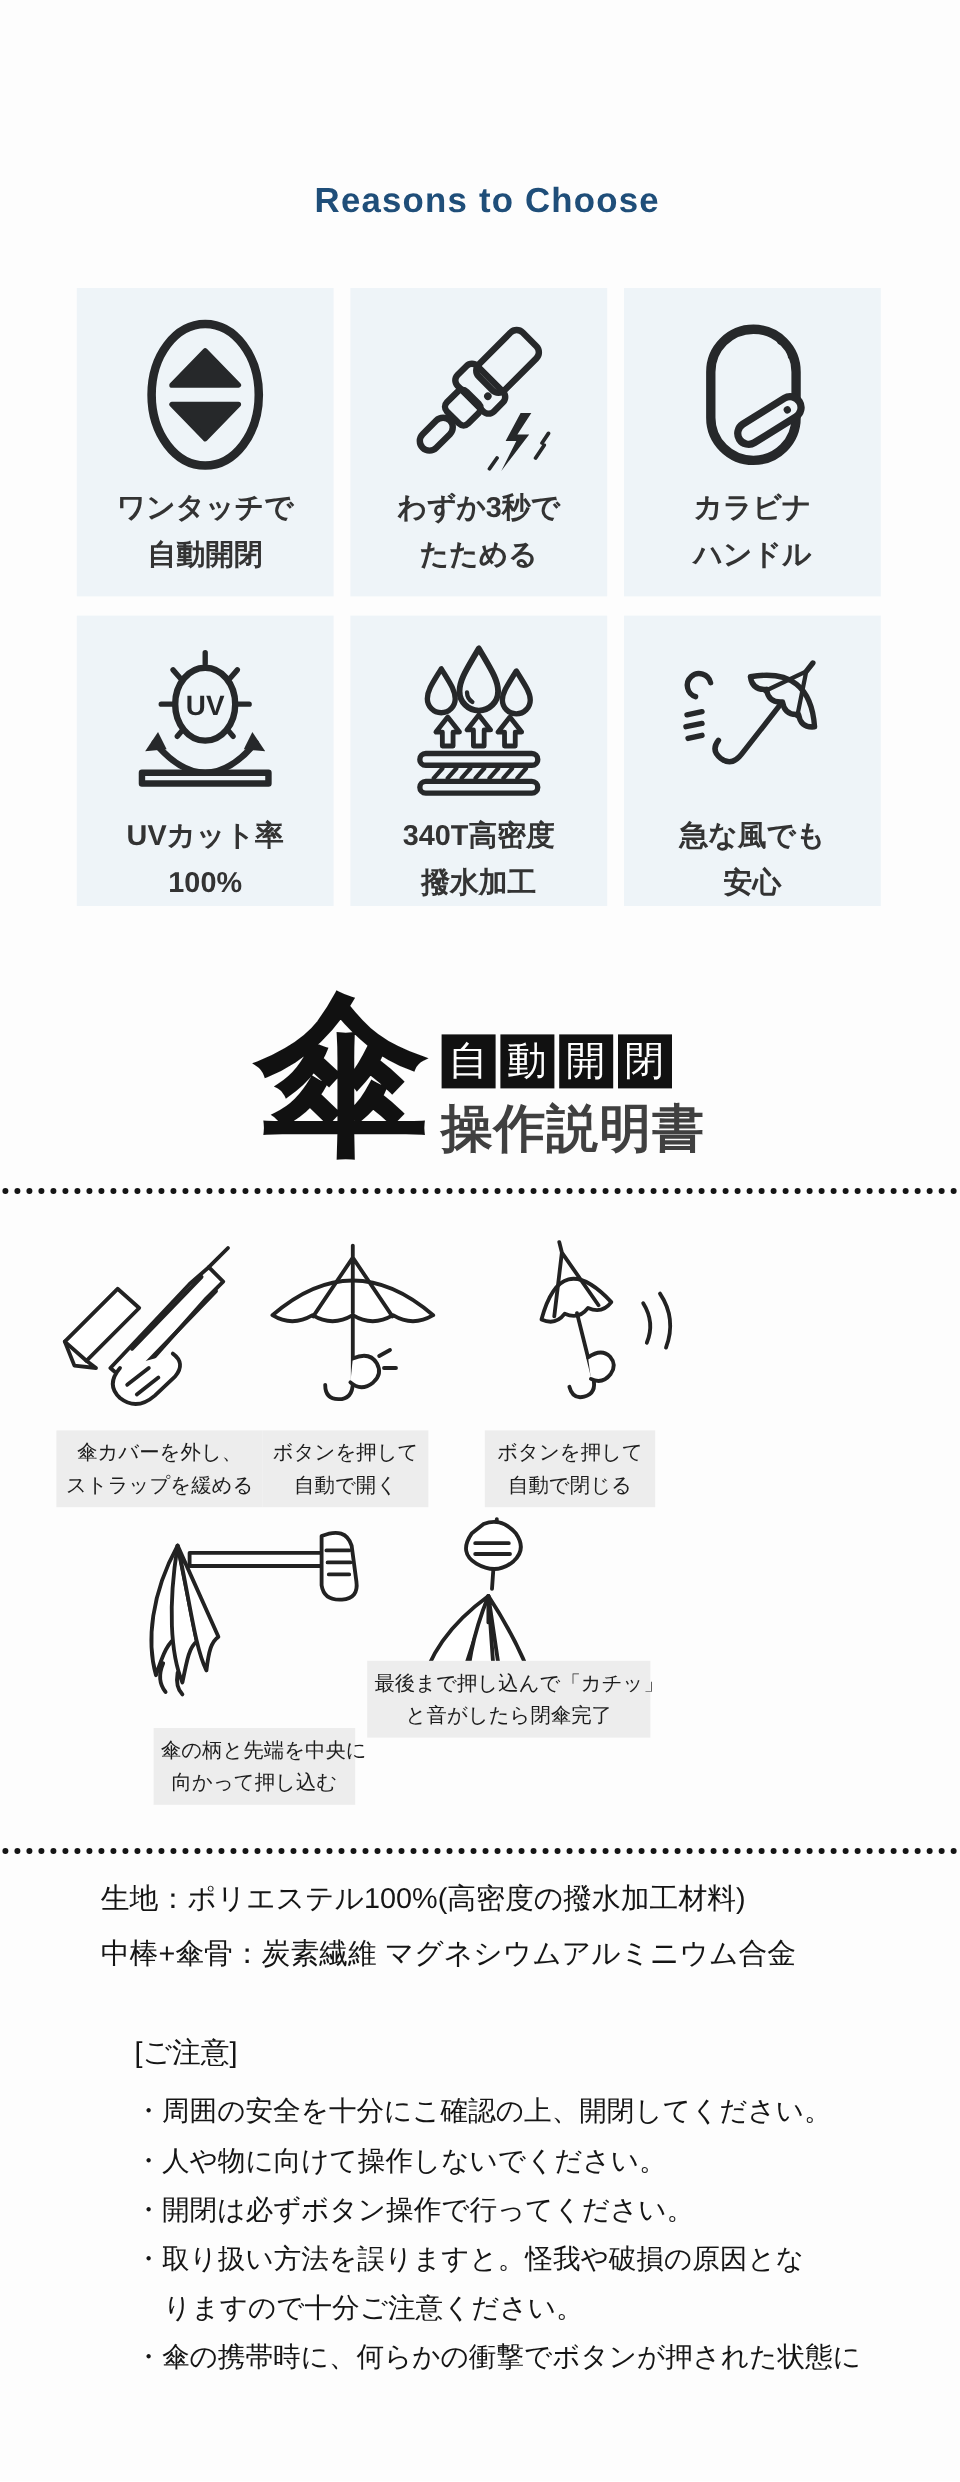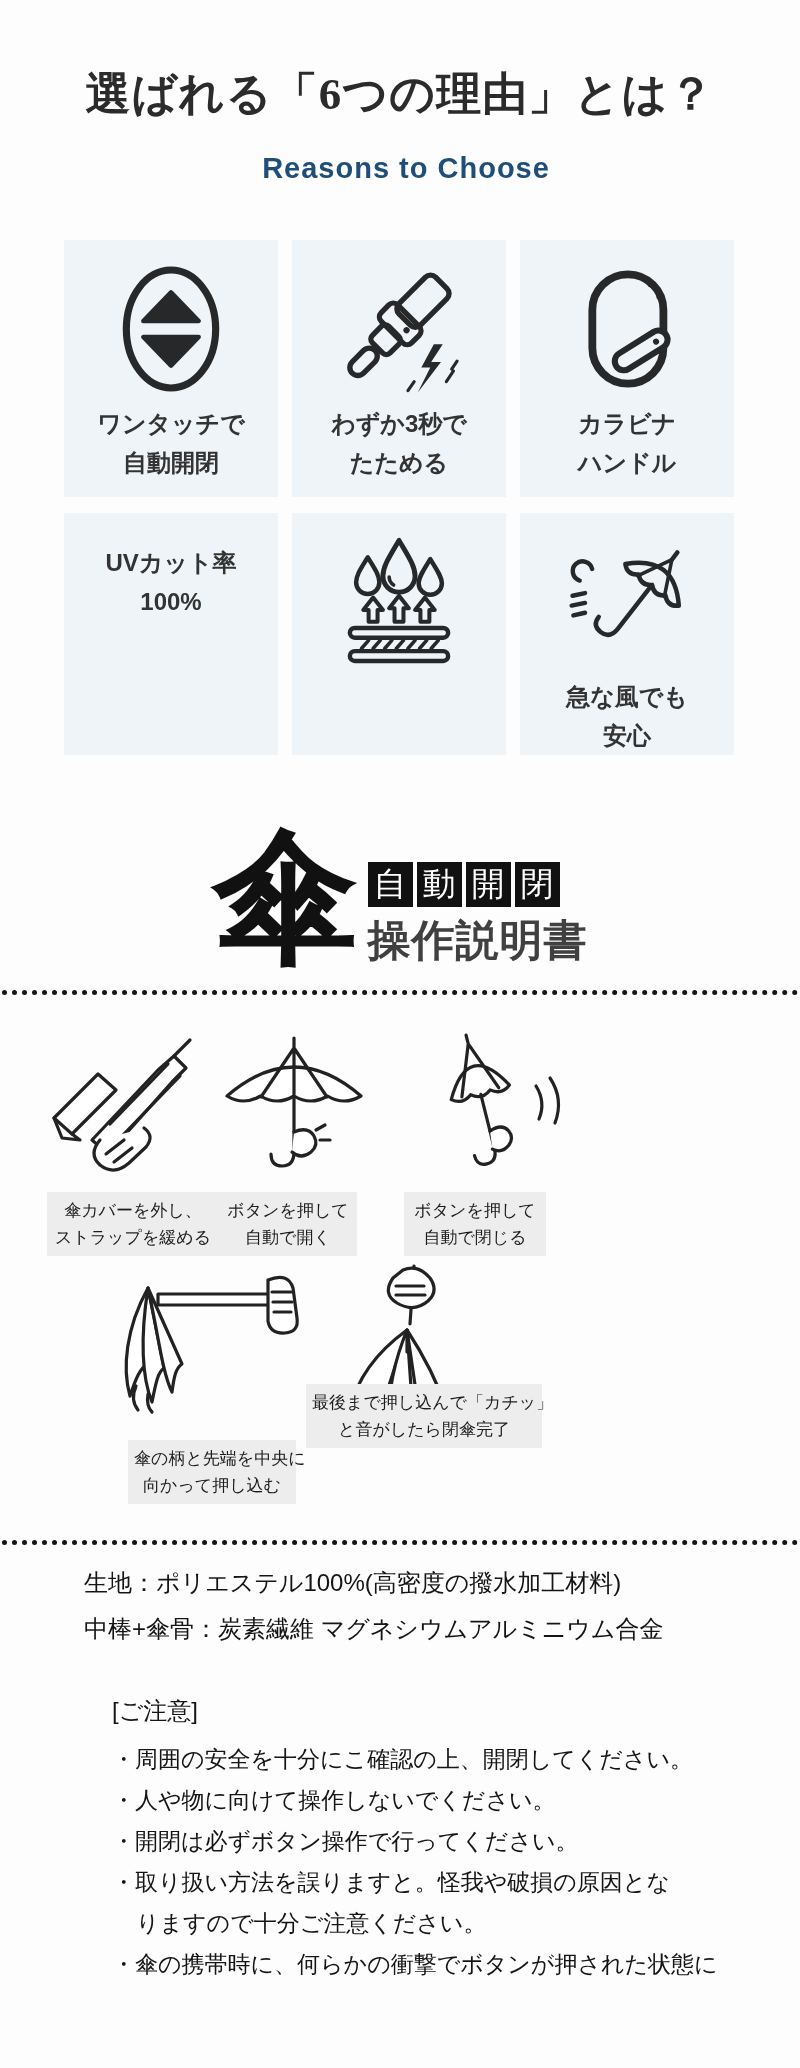--- a/index.html
+++ b/index.html
@@ -76,21 +76,20 @@
   
   svg .ln{fill:none;stroke:#26282a;stroke-linecap:round;stroke-linejoin:round;}
   svg .sk{fill:#fff;stroke:#222;stroke-width:3.2;stroke-linecap:round;stroke-linejoin:round;}
   svg .skl{fill:none;stroke:#222;stroke-width:3.2;stroke-linecap:round;stroke-linejoin:round;}
 </style>
 </head>
 <body>
 
 <div class="canvas">
 
-  <h1 class="title">選ばれる「6つの理由」とは？</h1>
   <div class="subtitle">Reasons to Choose</div>
 
   <div class="features">
 
     <div class="feature-cell">
       <div class="ficon">
         <svg width="112" height="134" viewBox="0 0 120 150">
           <ellipse class="ln" cx="60" cy="75" rx="50" ry="66" stroke-width="8"></ellipse>
           <path d="M60 34 L91 66 L29 66 Z" fill="#26282a" stroke="#26282a" stroke-width="5" stroke-linejoin="round"></path>
           <path d="M29 84 L91 84 L60 116 Z" fill="#26282a" stroke="#26282a" stroke-width="5" stroke-linejoin="round"></path>
@@ -133,20 +132,31 @@
           </g>
         </svg>
       </div>
       <div class="flabel">
         <span>カラビナ</span>
         <span>ハンドル</span>
       </div>
     </div>
 
     <div class="feature-cell">
+      <div class="ficon">
+        <svg width="134" height="134" viewBox="0 0 150 150">
+          <ellipse class="ln" cx="75" cy="58" rx="28" ry="34" stroke-width="6"></ellipse>
+          <text x="75" y="68" text-anchor="middle" font-family="Liberation Sans, DejaVu Sans, sans-serif" font-size="26" font-weight="bold" fill="#26282a">UV</text>
+          <path class="ln" d="M75 10 v10 M45 26 l7 8 M105 26 l-7 8 M34 58 h10 M106 58 h10 M49 88 l5 -6 M101 88 l-5 -6" stroke-width="5"></path>
+          <path class="ln" d="M28 94 Q 75 150 122 94" stroke-width="6"></path>
+          <path d="M31 84 L19 102 L39 100 Z" fill="#26282a"></path>
+          <path d="M119 84 L131 102 L111 100 Z" fill="#26282a"></path>
+          <rect class="ln" x="16" y="122" width="118" height="10" stroke-width="6"></rect>
+        </svg>
+      </div>
       <div class="flabel">
         <span>UVカット率</span>
         <span>100%</span>
       </div>
     </div>
 
     <div class="feature-cell">
       <div class="ficon">
         <svg width="134" height="134" viewBox="0 0 150 150">
           <path class="ln" d="M75 6 C64 25 57 35 57 46 a18 18 0 0 0 36 0 C93 35 86 25 75 6 Z" stroke-width="5.5"></path>
@@ -154,20 +164,24 @@
           <path class="ln" d="M40 25 C32 38 27 45 27 53 a13 13 0 0 0 26 0 C53 45 48 38 40 25 Z" stroke-width="5"></path>
           <path class="ln" d="M110 27 C102 40 97 47 97 54 a13 13 0 0 0 26 0 C123 47 118 40 110 27 Z" stroke-width="5"></path>
           <path class="ln" d="M46 70 L35 84 H41 V97 H51 V84 H57 Z" stroke-width="4.5"></path>
           <path class="ln" d="M75 68 L64 82 H70 V97 H80 V82 H86 Z" stroke-width="4.5"></path>
           <path class="ln" d="M104 70 L93 84 H99 V97 H109 V84 H115 Z" stroke-width="4.5"></path>
           <rect class="ln" x="20" y="104" width="110" height="11" rx="5.5" stroke-width="5"></rect>
           <path class="ln" d="M33 127 l8 -9 M46 127 l8 -9 M59 127 l8 -9 M72 127 l8 -9 M85 127 l8 -9 M98 127 l8 -9 M111 127 l8 -9" stroke-width="4"></path>
           <rect class="ln" x="20" y="130" width="110" height="11" rx="5.5" stroke-width="5"></rect>
         </svg>
       </div>
+      <div class="flabel">
+        <span>340T高密度</span>
+        <span>撥水加工</span>
+      </div>
     </div>
 
     <div class="feature-cell">
       <div class="ficon">
         <svg width="134" height="134" viewBox="0 0 150 150">
           <path class="ln" d="M36 38 a11 11 0 1 0 -14 13" stroke-width="5"></path>
           <path class="ln" d="M14 68 l14 -3 M13 79 l15 -3 M15 90 l13 -3" stroke-width="5"></path>
           <g transform="rotate(38 92 70)">
             <path class="ln" d="M92 6 v10" stroke-width="5"></path>
             <path class="ln" d="M54 52 Q 92 10 130 52 q -9.5 9 -19 0 q -9.5 9 -19 0 q -9.5 9 -19 0 q -9.5 9 -19 0 Z" stroke-width="5"></path>

